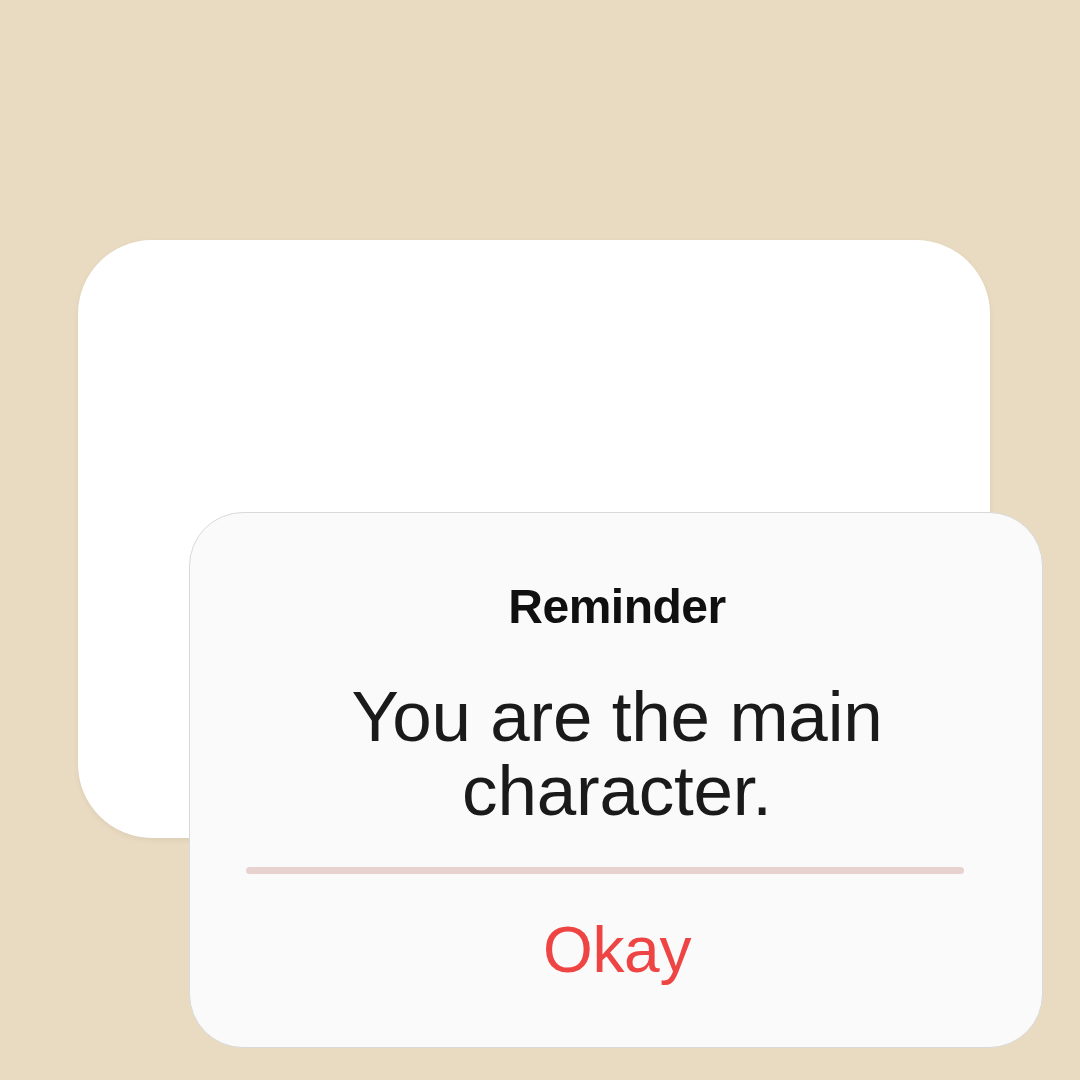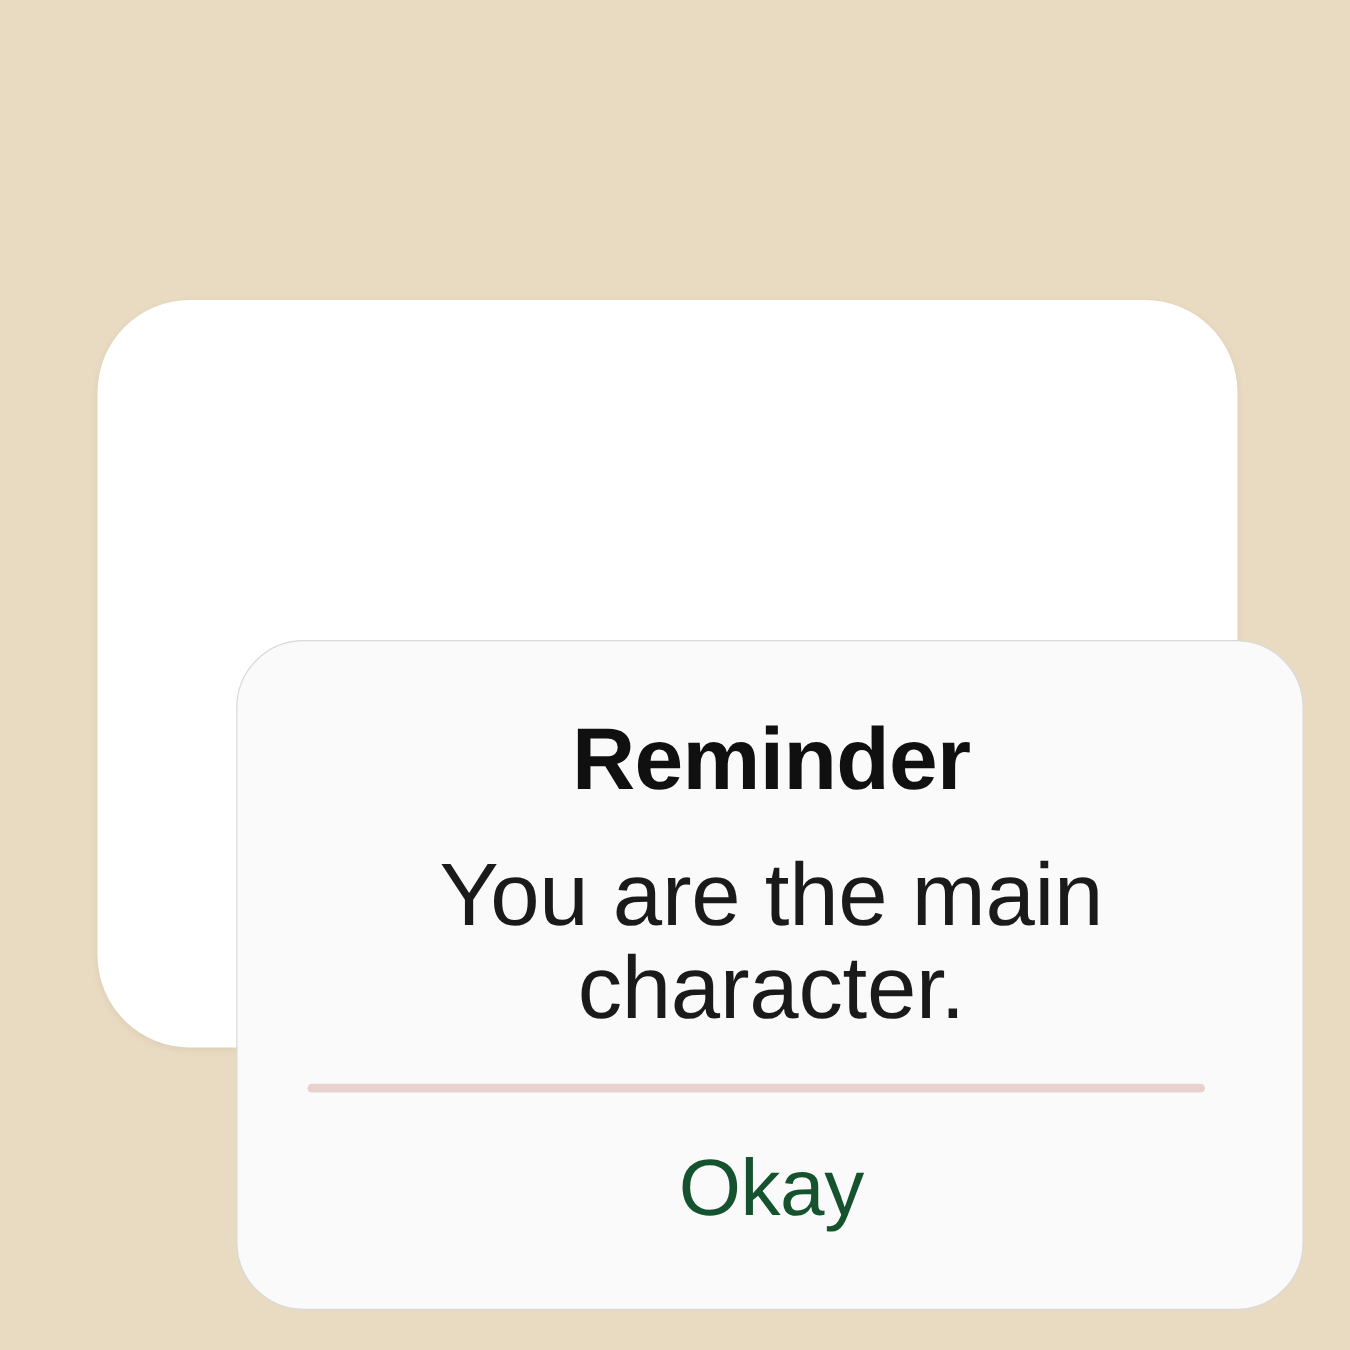--- a/index.html
+++ b/index.html
@@ -49,21 +49,21 @@
     overflow: hidden;
   }
 
   
   #dialog-title {
     position: absolute;
     left: 0;
     top: 53px;
     width: 854px;
     text-align: center;
-    font-size: 70px;
+    font-size: 48px;
     font-weight: 700;
     line-height: 82px;
     letter-spacing: -0.5px;
     color: #101010;
   }
 
   
   #dialog-message {
     position: absolute;
     left: 97px;
@@ -97,21 +97,21 @@
     text-align: center;
   }
 
   #okay-button {
     display: inline-block;
     font-family: "Liberation Sans", sans-serif;
     font-size: 64px;
     font-weight: 400;
     line-height: 78px;
     letter-spacing: -0.3px;
-    color: #14532d;
+    color: #ef4444;
     background: transparent;
     border: 0;
     padding: 0 14px;
     cursor: pointer;
   }
 </style>
 </head>
 <body>
 
 <div id="canvas">

